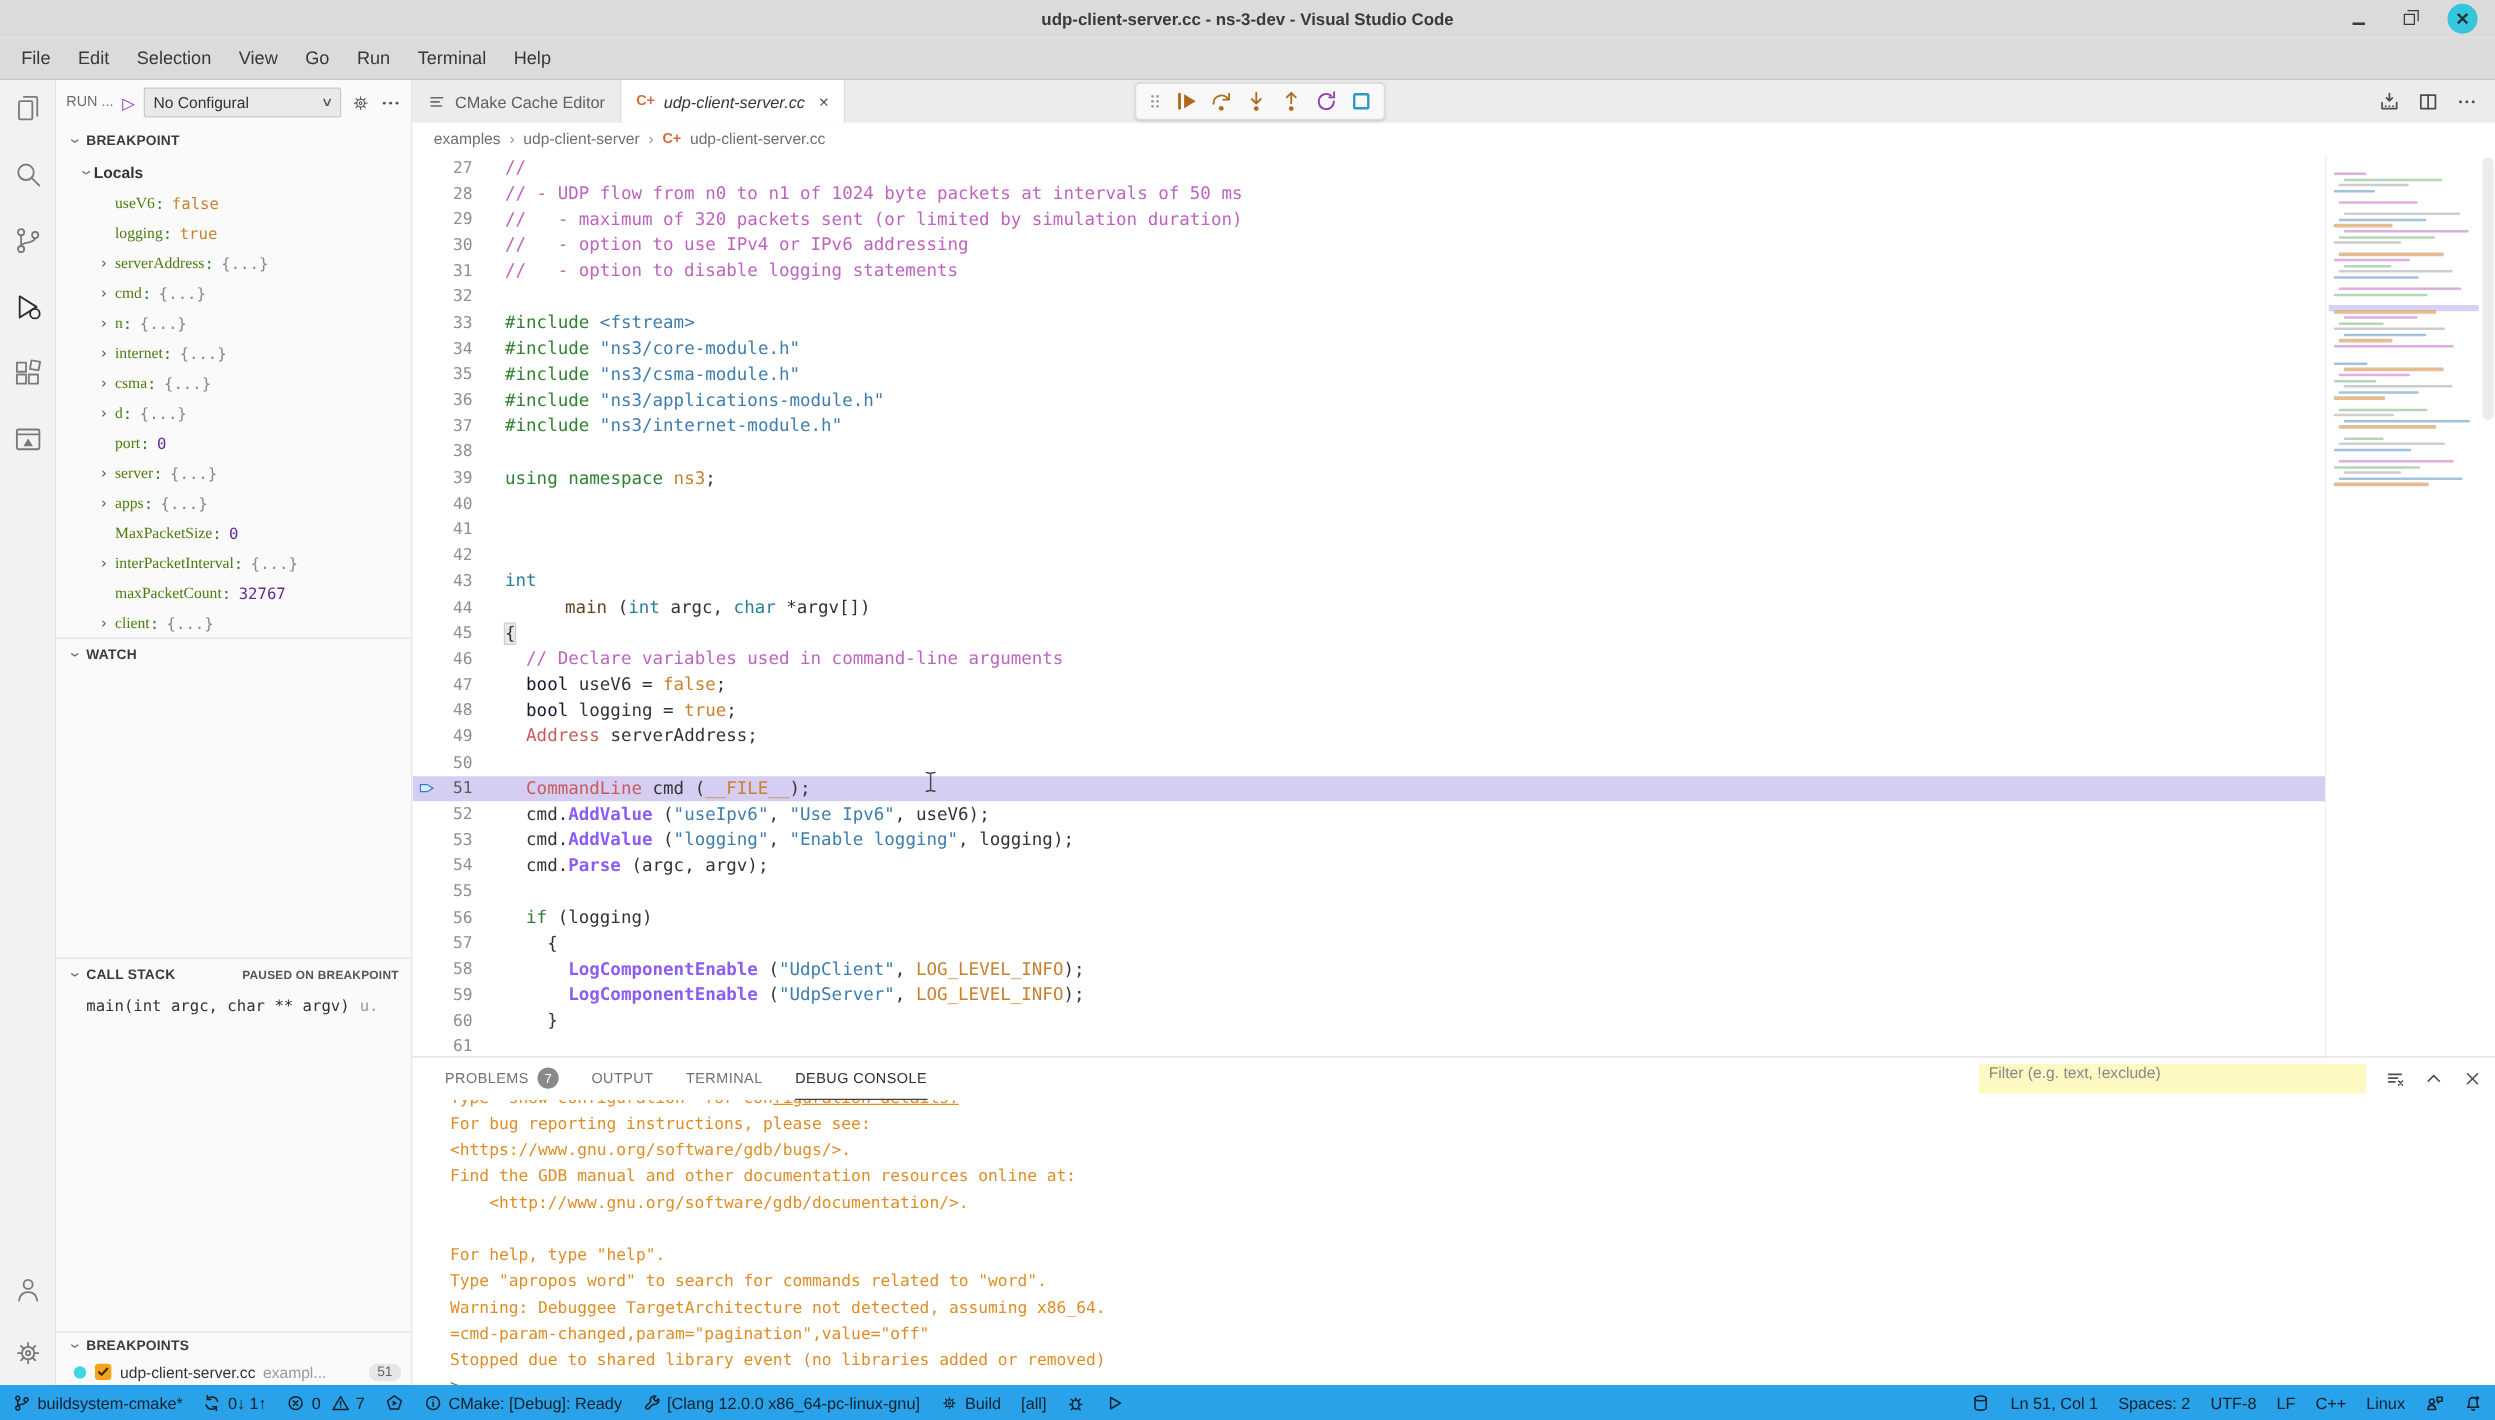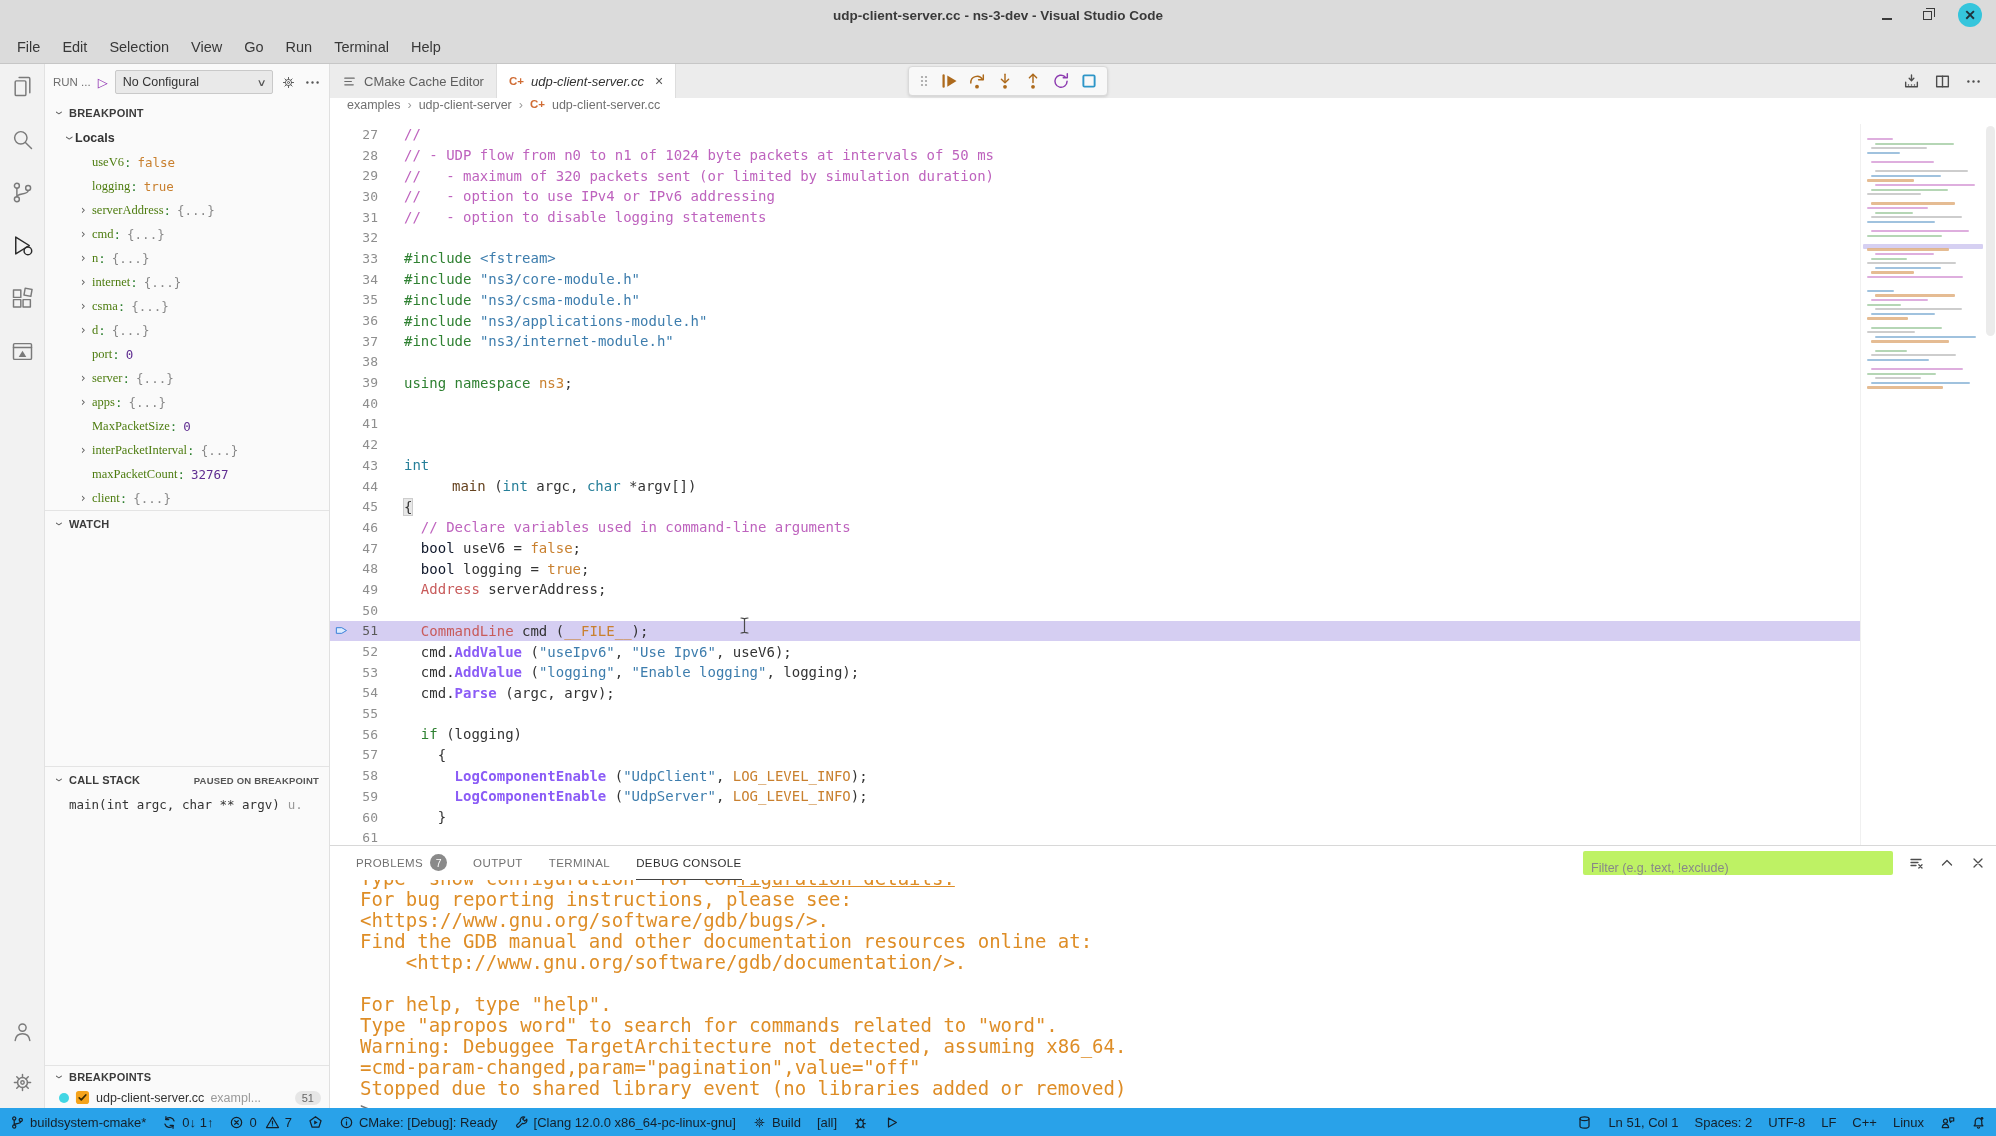--- a/index.html
+++ b/index.html
@@ -64,21 +64,21 @@
   .tab-icon { width:15px; height:15px; color:#6a6a6a; }
   .cpp-glyph { color:#d06c34; font-weight:bold; font-size:11.5px; font-style:normal; }
   .tab-close { color:#555; font-size:14px; margin-left:4px; }
   .dbg-toolbar { position:absolute; left:578px; top:2px; height:30px; background:#f8f8f8; border:1px solid #d9d9d9; border-radius:4px; box-shadow:0 1px 3px rgba(0,0,0,.12); display:flex; align-items:center; gap:10px; padding:0 9px; z-index:5;}
   .dbg-btn { width:18px; height:18px; }
   .grip { color:#a0a0a0; width:12px; height:16px;}
   .c-continue,.c-over,.c-into,.c-out { color:#ad6a1c; }
   .c-restart { color:#8d3bb0; } .c-stop { color:#2e96c8; }
   .editor-actions { margin-left:auto; display:flex; align-items:center; gap:14px; padding-right:14px;}
   .ea-icon { width:17px; height:17px; color:#4d4d4d; }
-  .breadcrumb { height:26px; display:flex; gap:7px; padding-left:17px; font-size:12.5px; color:#707070; background:#fff; flex:none;}
+  .breadcrumb { height:26px; display:flex; align-items:center; gap:7px; padding-left:17px; font-size:12.5px; color:#707070; background:#fff; flex:none;}
   .bc-sep { color:#999; }
 
   
   .code-area { flex:1; position:relative; background:#fff; overflow:hidden; min-height:0; }
   .code-scroll { position:absolute; inset:0 136px 0 0; overflow:hidden;}
   .code-line { height:20.7px; display:flex; align-items:center; font-family:"DejaVu Sans Mono", monospace; font-size:14px; white-space:pre; }
   .gutter-ic { width:22px; flex:none; display:flex; align-items:center; justify-content:center;}
   .gutter-ic svg{ width:15px; height:15px;}
   .lnum { width:26px; flex:none; text-align:right; color:#8e8e8e; font-size:13px; }
   .ltext { margin-left:26px; flex:1;}
@@ -93,25 +93,25 @@
   .vscroll .thumb{ position:absolute; top:2px; right:1px; width:9px; height:210px; background:rgba(0,0,0,.08); border-radius:5px;}
   .mouse-cursor { position:absolute; left:408px; top:492px; width:13px; height:19px; z-index:4;}
 
   
   .panel { height:263px; border-top:1px solid #d8d8d8; background:#fff; display:flex; flex-direction:column; flex:none; }
   .panel-tabs { height:34px; display:flex; align-items:center; padding:0 10px 0 26px; gap:26px; flex:none;}
   .ptab { font-size:11.5px; letter-spacing:.4px; color:#717171; height:100%; display:flex; align-items:center; gap:7px; border-bottom:1px solid transparent;}
   .ptab.active { color:#2e2e2e; border-bottom-color:#424242; }
   .ptab .pbadge { background:#8a8a8a; color:#fff; border-radius:9px; min-width:17px; height:17px; font-size:10.5px; display:flex; align-items:center; justify-content:center; letter-spacing:0;}
   .panel-right { margin-left:auto; display:flex; align-items:center; gap:15px; }
-  .filter-box { width:310px; height:24px; background:#bef264; border-radius:2px; display:flex; align-items:flex-end; padding:0 8px; }
+  .filter-box { width:310px; height:24px; background:#fef9c3; border-radius:2px; display:flex; align-items:flex-start; padding:0 8px; }
   .filter-box input { border:none; outline:none; background:transparent; width:100%; font-size:12.5px; color:#333; font-family:"Liberation Sans", sans-serif;}
   .filter-box input::placeholder { color:#888; }
   .p-icon { width:16px; height:16px; color:#4d4d4d; }
-  .console { flex:1; overflow:hidden; padding-left:30px; font-family:"DejaVu Sans Mono", monospace; font-size:19px; color:#de8d26; }
+  .console { flex:1; overflow:hidden; padding-left:30px; font-family:"DejaVu Sans Mono", monospace; font-size:13px; color:#de8d26; }
   .cline { height:21px; line-height:21px; white-space:pre; }
   .cline.intro { margin-top:-12px; }
   .cline .lnk { text-decoration:underline; }
   .cprompt { color:#777; height:21px; line-height:21px;}
 
   
   .statusbar { height:28px; background:#29a2e9; display:flex; align-items:center; padding:0 10px; color:#14202b; font-size:13px; flex:none; }
   .sb-group { display:flex; align-items:center; gap:16px; }
   .sb-right { margin-left:auto; display:flex; align-items:center; gap:16px; }
   .sb-item { display:flex; align-items:center; gap:5px; white-space:nowrap;}

